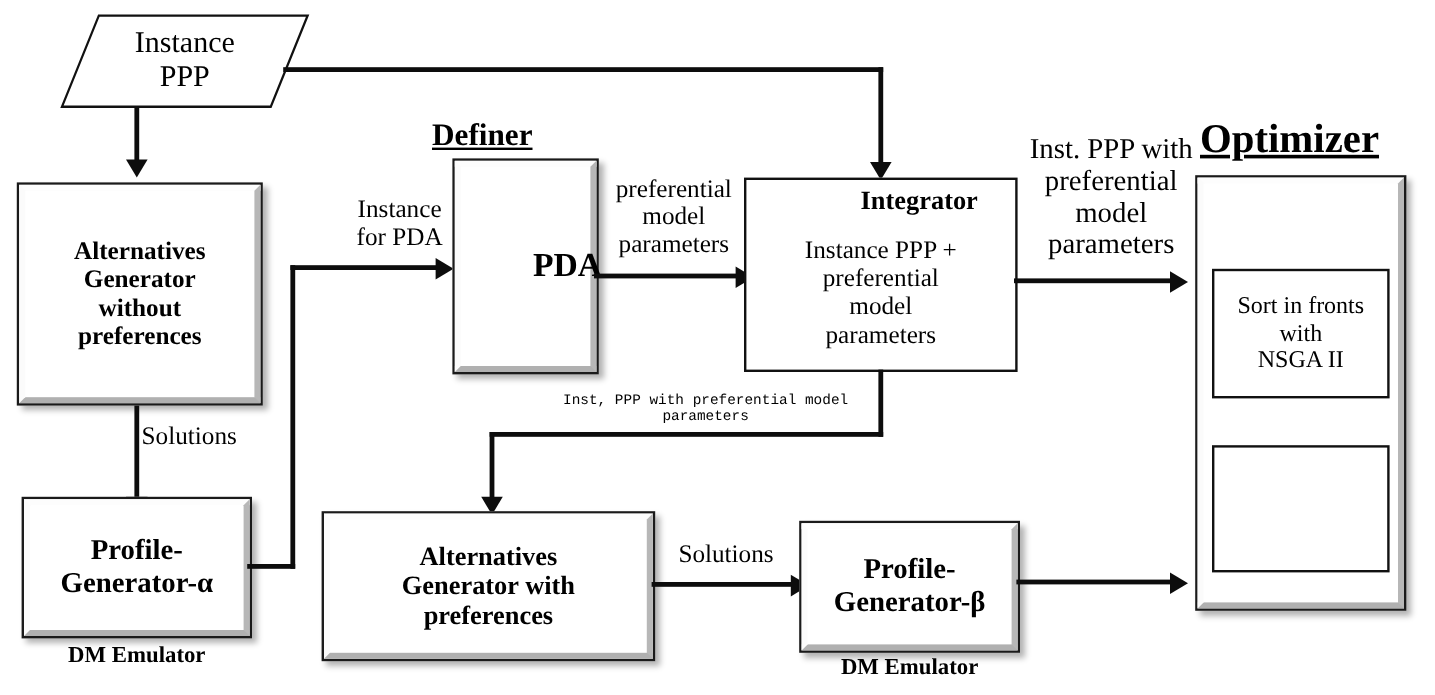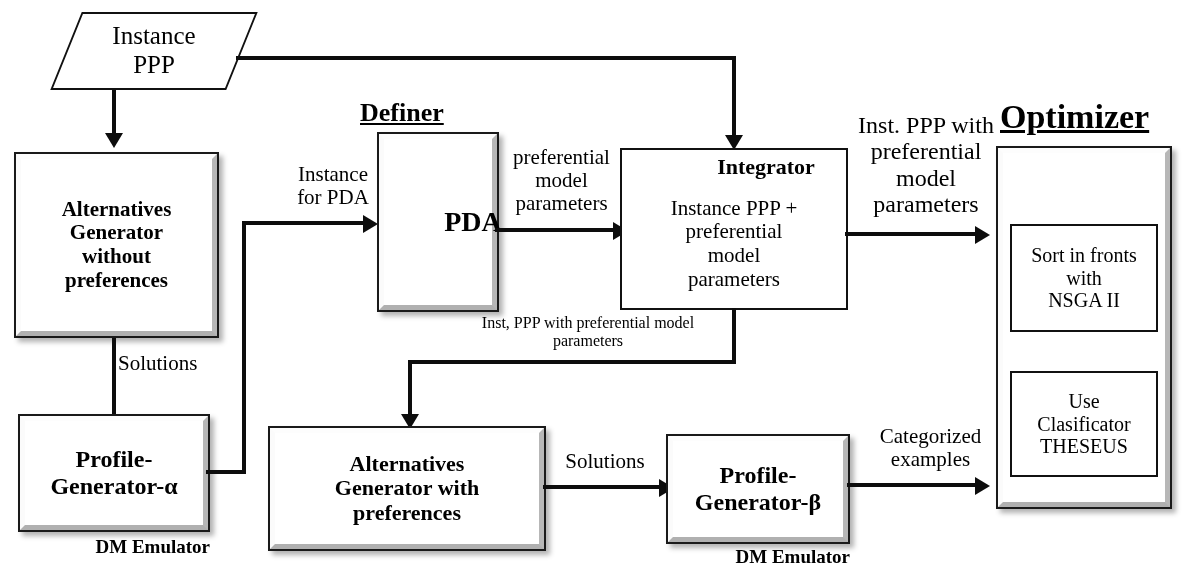--- a/index.html
+++ b/index.html
@@ -116,21 +116,21 @@
   .group-title {
     position: absolute;
     text-align: left;
     font-weight: bold;
     white-space: nowrap;
     pointer-events: none;
     text-decoration: underline;
   }
   .caption {
     position: absolute;
-    text-align: right;
+    text-align: center;
     font-weight: bold;
     white-space: nowrap;
     pointer-events: none;
   }
 
   .b { font-weight: bold; }
 </style>
 </head>
 <body>
 
@@ -190,48 +190,43 @@
   <div class="arrow-right" style="left:975px; top:226px;"></div>
   <div class="edge-label" style="left:852px; top:112px; width:148px; font-size:24px;">Inst. PPP with
 preferential
 model
 parameters</div>
 
   <div class="vline" style="left:732px; top:308px; width:4px; height:56px;"></div>
   <div class="hline" style="left:408px; top:360px; width:328px; height:4px;"></div>
   <div class="vline" style="left:408px; top:360px; width:4px; height:58px;"></div>
   <div class="arrow-down" style="left:401px; top:414px;"></div>
-  <div class="edge-label" style="left:388px; top:314px; width:400px; font-size:16px;">Inst, PPP with preferential  model
+  <div class="edge-label" style="left:388px; top:328px; width:400px; font-size:12px;font-family:Liberation Mono, monospace;">Inst, PPP with preferential  model
 parameters</div>
 
   <div class="box3d" style="left:268px; top:426px; width:278px; height:125px;"></div>
   <div class="node-text b" style="left:268px; top:426px; width:278px; height:125px; font-size:22px;">Alternatives
 Generator with
 preferences</div>
 
   <div class="hline" style="left:543px; top:485px; width:120px; height:4px;"></div>
   <div class="arrow-right" style="left:659px; top:479px;"></div>
   <div class="edge-label" style="left:540px; top:450px; width:130px; font-size:21px;">Solutions</div>
 
   <div class="box3d" style="left:666px; top:434px; width:184px; height:110px;"></div>
   <div class="node-text b" style="left:666px; top:434px; width:184px; height:110px; font-size:24px;">Profile-
 Generator-β</div>
   <div class="caption" style="left:666px; top:546px; width:184px; font-size:19px;">DM Emulator</div>
 
   <div class="hline" style="left:847px; top:483px; width:131px; height:4px;"></div>
   <div class="arrow-right" style="left:975px; top:477px;"></div>
-  <div class="edge-label" style="left:858px; top:425px; width:145px; font-size:21px;">Categorized
-examples</div>
 
   <div class="group-title" style="left:1000px; top:98px; width:182px; font-size:34px;">Optimizer</div>
   <div class="box3d" style="left:996px; top:146px; width:176px; height:363px;"></div>
 
   <div class="subbox" style="left:1010px; top:224px; width:148px; height:108px;"></div>
   <div class="node-text" style="left:1010px; top:224px; width:148px; height:108px; font-size:20px;">Sort in fronts
 with
 NSGA II</div>
 
   <div class="subbox" style="left:1010px; top:371px; width:148px; height:106px;"></div>
-  <div class="node-text" style="left:1010px; top:371px; width:148px; height:106px; font-size:20px;">Use
-Clasificator
-THESEUS</div>
 
 </div>
 
 </body></html>

